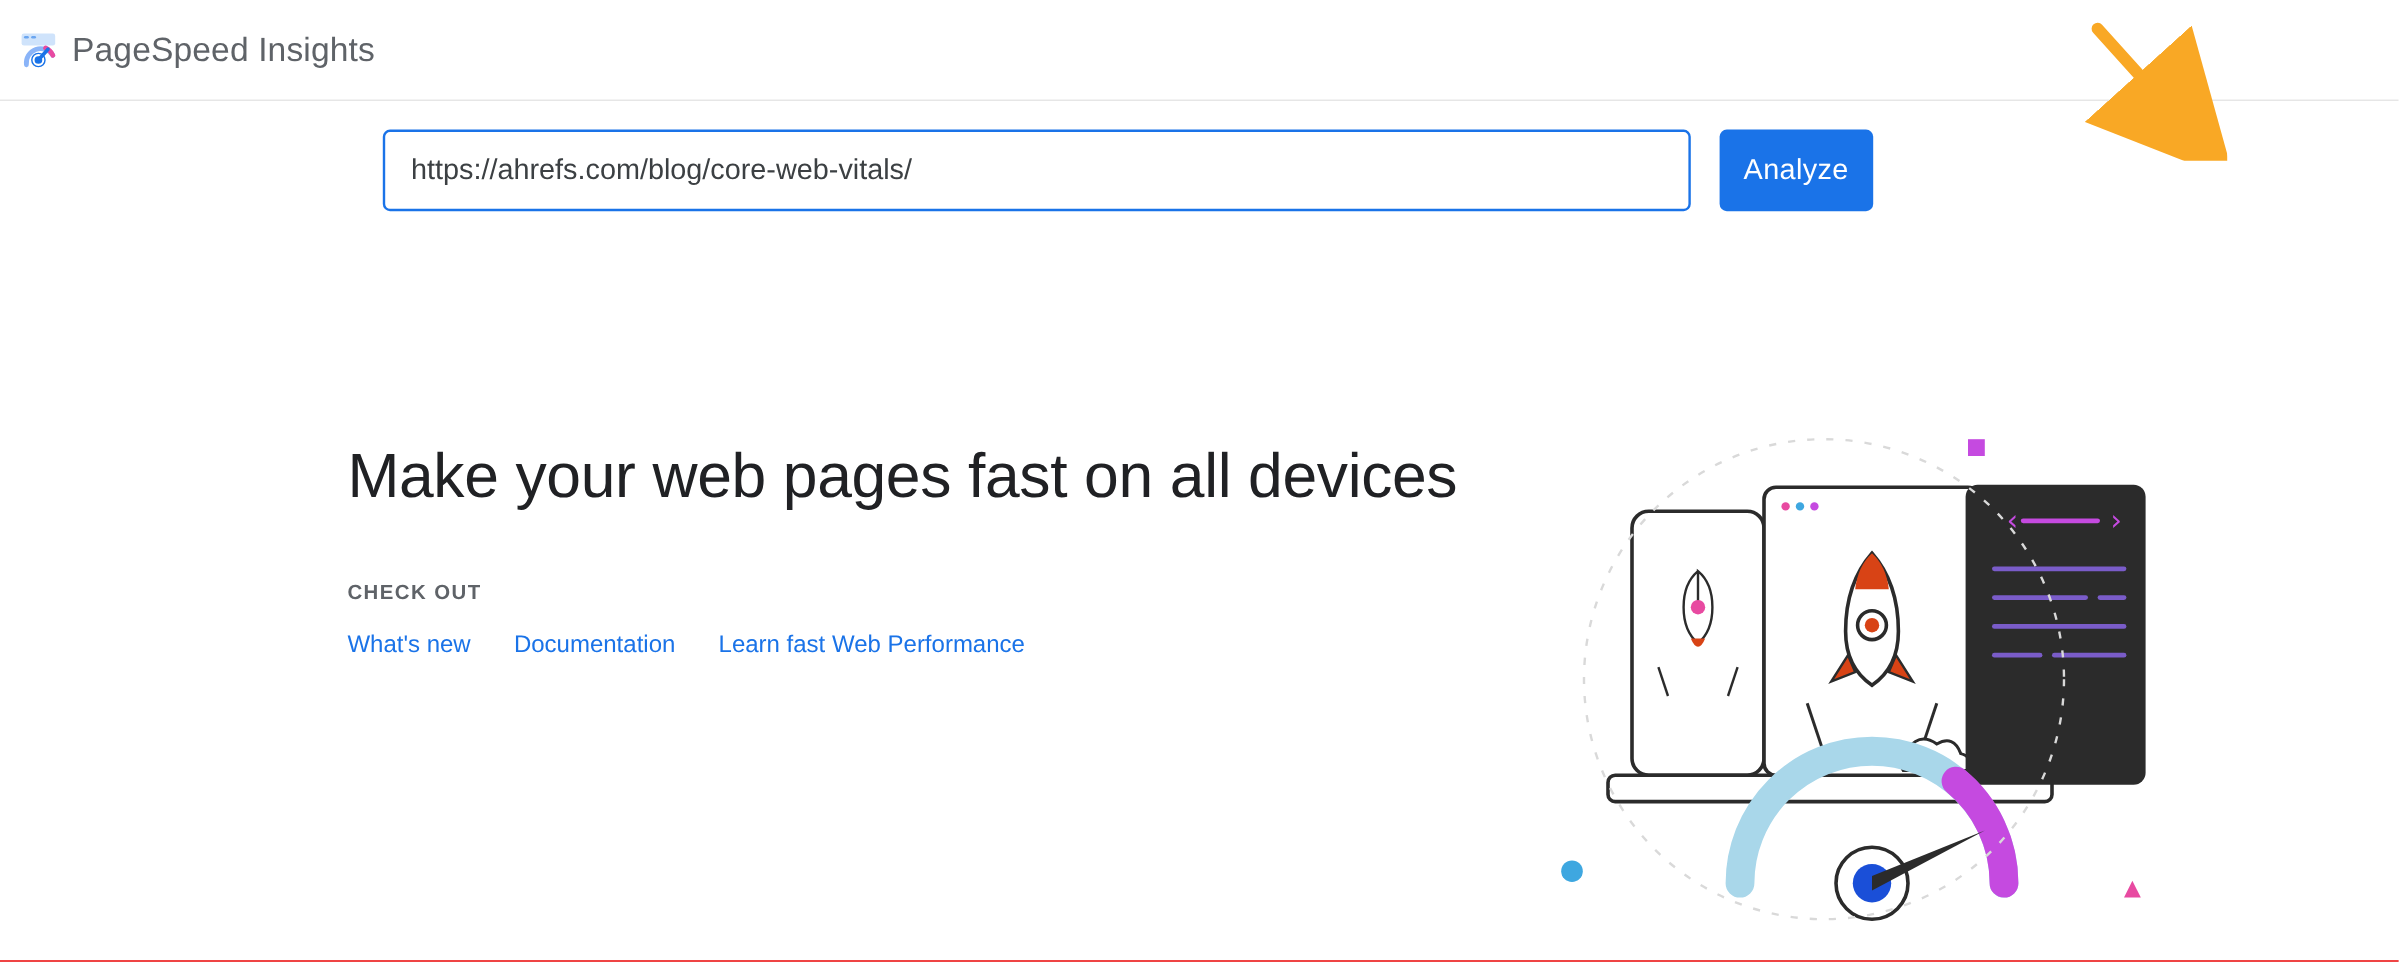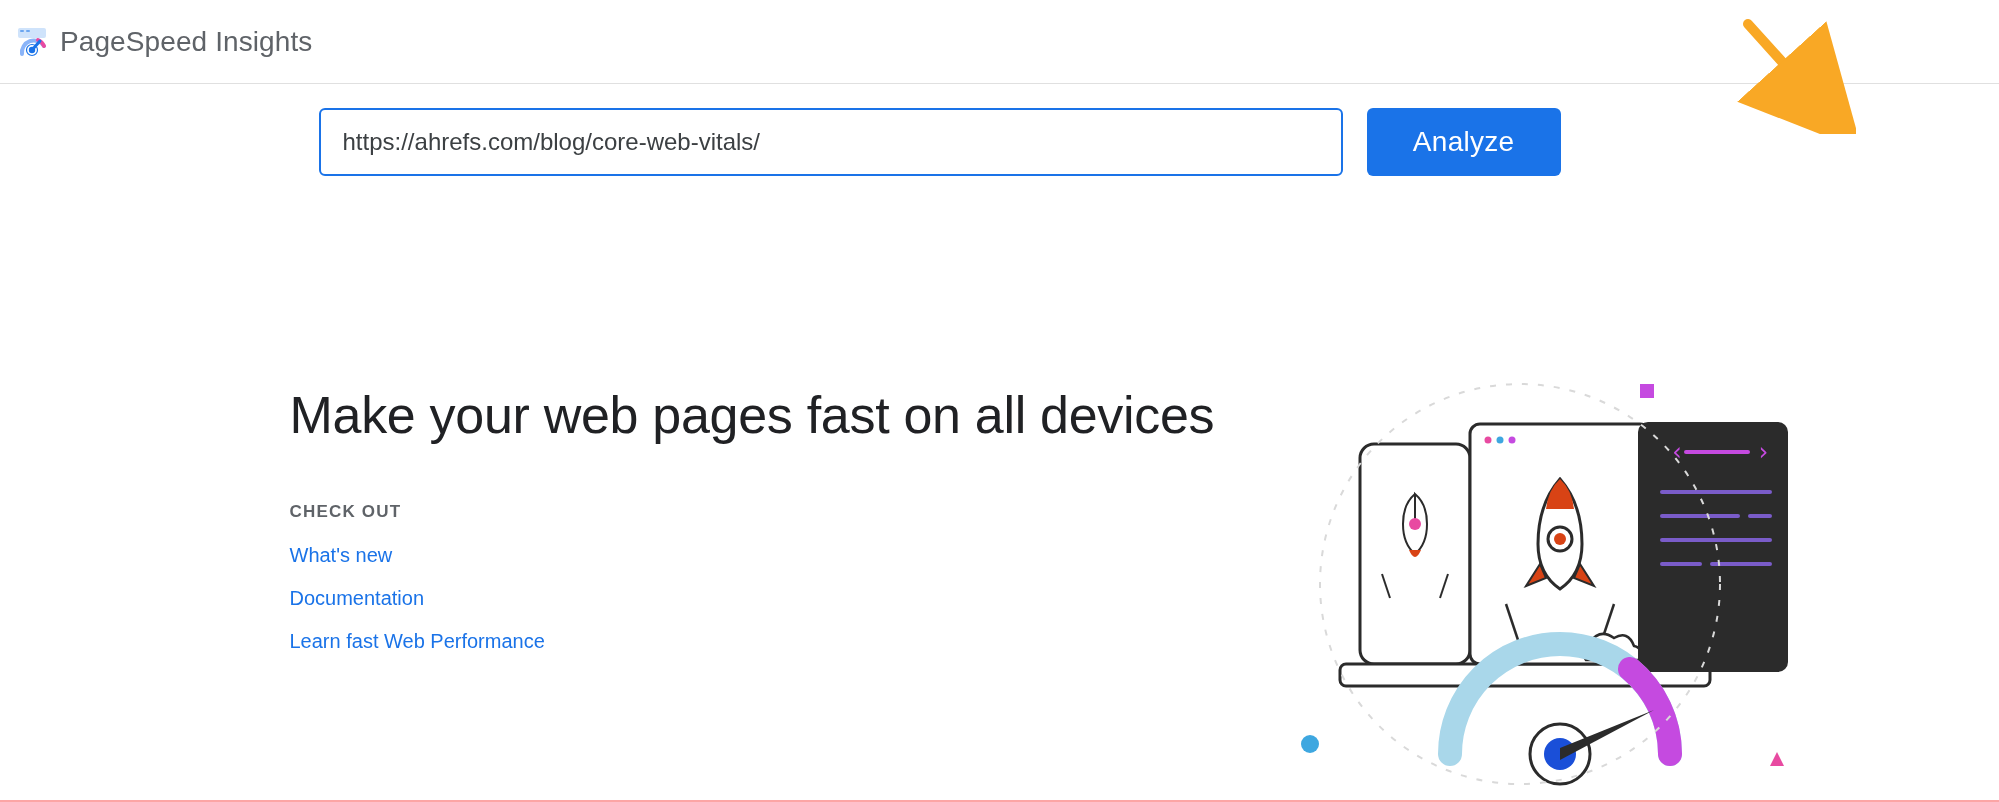--- a/index.html
+++ b/index.html
@@ -8,21 +8,21 @@
     font-family: "Google Sans", "Helvetica Neue", Arial, sans-serif;
     background: #ffffff;
     color: #3c4043;
     -webkit-font-smoothing: antialiased;
   }
   .page {
     width: 1999px;
     height: 802px;
     position: relative;
     overflow: hidden;
-    border-bottom: 2px solid #fca5a5;
+    border-bottom: 2px solid #ef4444;
   }
 
   
   .header {
     display: flex;
     align-items: center;
     height: 84px;
     padding: 0 16px;
     border-bottom: 1px solid #e0e0e0;
   }
@@ -58,43 +58,43 @@
     border-radius: 6px;
     outline: none;
     font-family: inherit;
     background: #fff;
   }
   .analyze-btn {
     background: #1a73e8;
     color: #ffffff;
     border: none;
     border-radius: 6px;
-    font-size: 28px;
+    font-size: 24px;
     font-weight: 500;
-    padding: 0 46px;
+    padding: 0 20px;
     cursor: pointer;
     font-family: inherit;
     letter-spacing: 0.3px;
   }
 
   
   .arrow-annotation {
     position: absolute;
     top: 14px;
     left: 1736px;
     width: 120px;
     height: 120px;
     pointer-events: none;
   }
 
   
   .hero {
     position: relative;
     width: 1520px;
-    margin: 18px auto;
+    margin: 0 auto;
     padding-top: 190px;
     left: -60px;
   }
   .hero-inner {
     padding-left: 110px;
     position: relative;
   }
   .hero h1 {
     font-size: 52px;
     font-weight: 400;
@@ -105,22 +105,22 @@
   .checkout-label {
     margin-top: 56px;
     font-size: 17px;
     letter-spacing: 1.2px;
     color: #5f6368;
     font-weight: 700;
   }
   .link-list {
     margin-top: 22px;
     display: flex;
-    flex-direction: column;
-    gap: 20px;
+    flex-direction: row;
+    gap: 36px;
     text-align: right;
   }
   .link-list a {
     color: #1a73e8;
     text-decoration: none;
     font-size: 20px;
     font-weight: 400;
     width: fit-content;
   }
 

